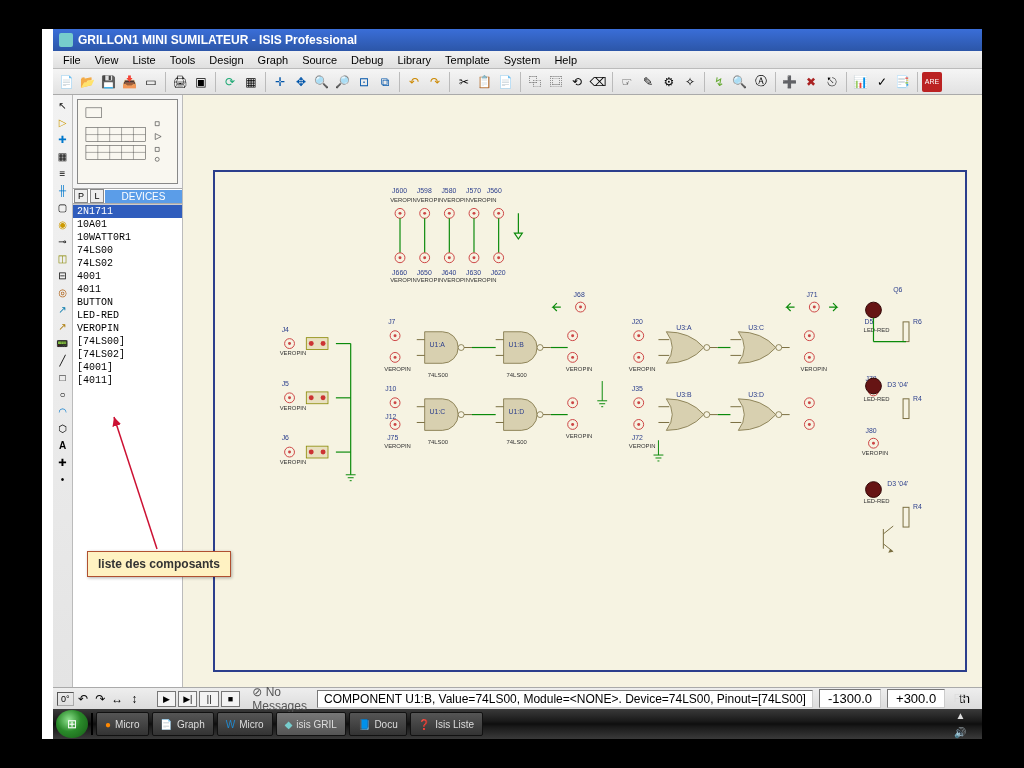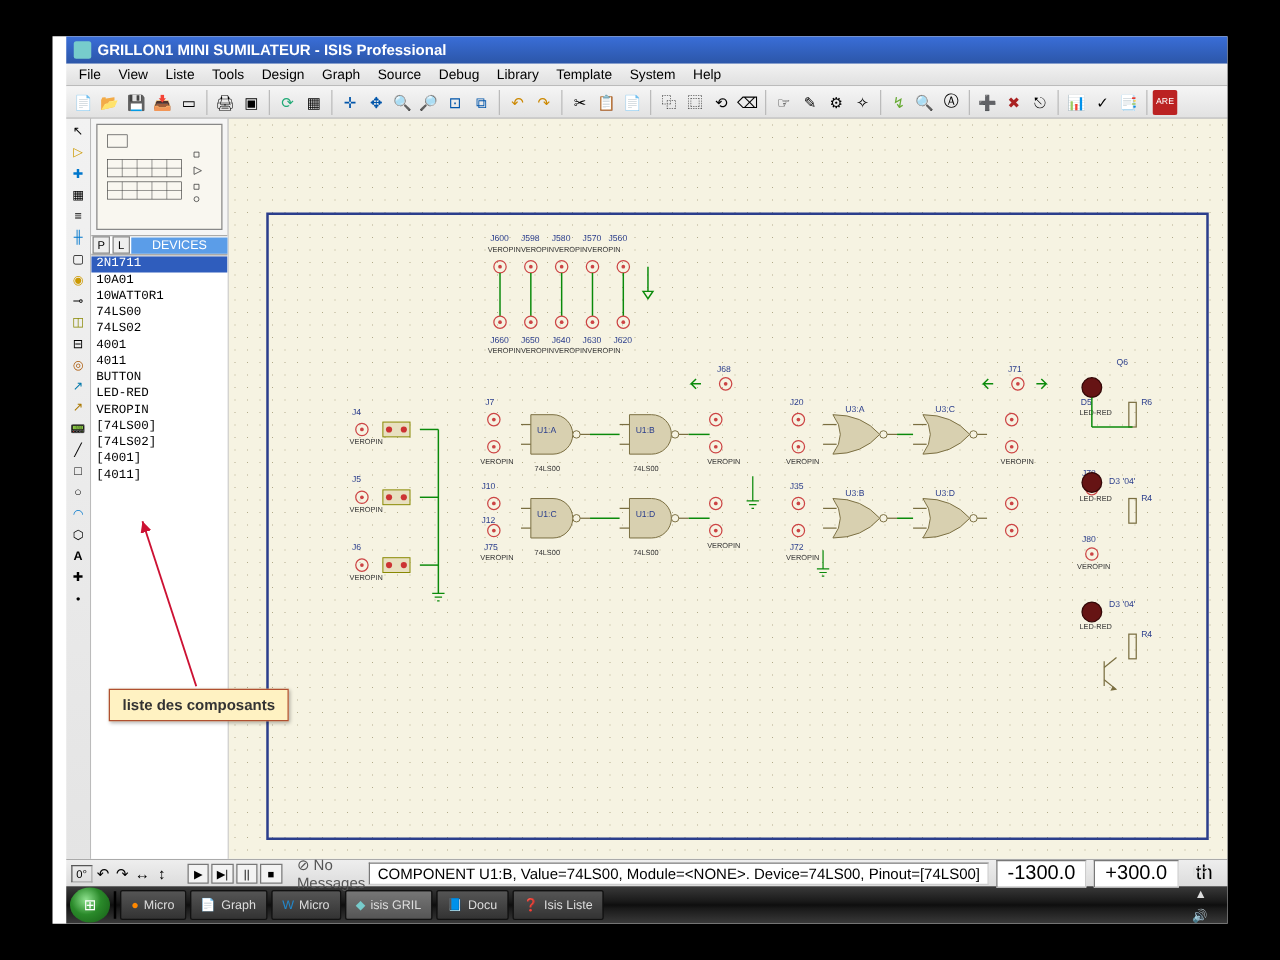--- a/index.html
+++ b/index.html
@@ -172,21 +172,21 @@
 }
 .status-msg { margin-left: 10px; color: #555; font-size: 12px; }
 .status-info {
   margin-left: auto;
   border: 1px inset #ccc;
   padding: 1px 6px;
   font-size: 12px;
   background: #fff;
   white-space: nowrap;
 }
-.coords { border: 1px inset #ccc; padding: 1px 8px; margin-left: 4px; font-size: 16px; background: #fff; }
+.coords { border: 1px inset #ccc; padding: 1px 8px; margin-left: 4px; font-size: 13px; background: #fff; }
 .taskbar {
   height: 30px;
   background: linear-gradient(#3a3a3a, #1a1a1a 40%, #0e0e0e 50%, #1a1a1a 60%, #3a3a3a);
   display: flex;
   align-items: center;
   padding: 0 3px;
   gap: 3px;
 }
 .startorb {
   width: 32px; height: 28px;

